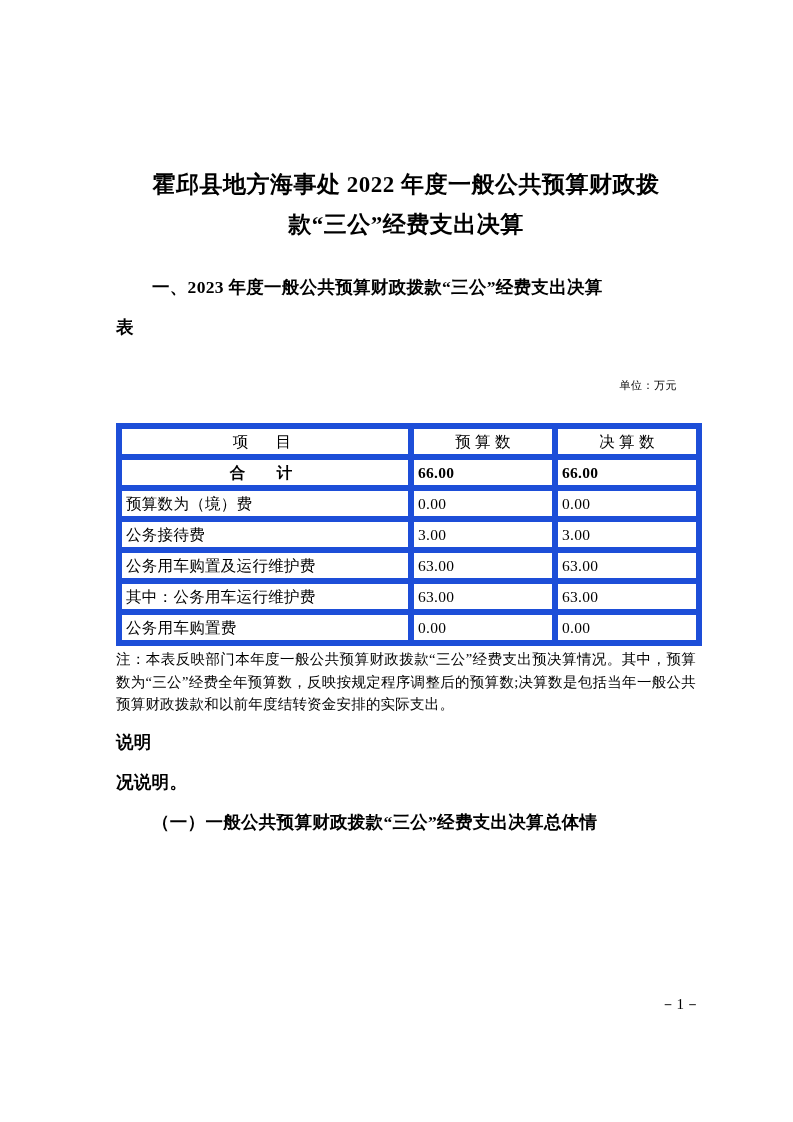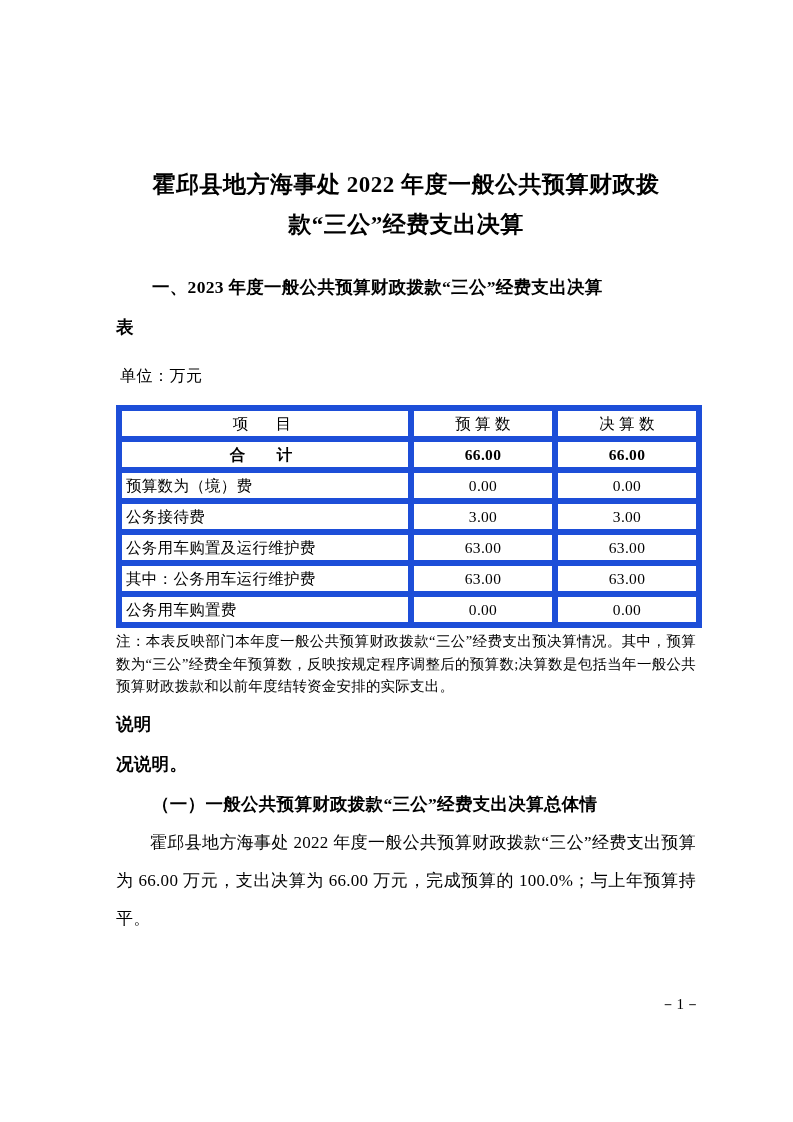--- a/index.html
+++ b/index.html
@@ -44,24 +44,24 @@
     font-weight: bold;
     line-height: 40px;
     margin: 0;
     text-indent: 36px;
     letter-spacing: 0.3px;
   }
   .section-head.cont {
     text-indent: 0;
   }
   .unit-line {
-    font-size: 16px;
-    text-align: left;
+    font-size: 11px;
+    text-align: right;
     line-height: 26px;
-    margin: 4px;
+    margin: 13px;
     padding-right: 6px;
     letter-spacing: 0.5px;
   }
   table.budget {
     border-collapse: collapse;
     width: 580px;
     margin: 0;
     table-layout: fixed;
   }
   table.budget td {
@@ -69,21 +69,21 @@
     font-size: 15.5px;
     height: 25px;
     line-height: 25px;
     padding: 0 4px;
     letter-spacing: 0.3px;
   }
   table.budget col.c1 { width: 292px; }
   table.budget col.c2 { width: 144px; }
   table.budget col.c3 { width: 144px; }
   td.num {
-    text-align: center;
+    text-align: left;
     font-family: "Liberation Serif", serif;
   }
   td.hdr {
     text-align: center;
     letter-spacing: 4px;
   }
   td.hdr.lbl {
     letter-spacing: 6px;
   }
   tr.total td {
@@ -184,18 +184,17 @@
 
     <div class="note">注：本表反映部门本年度一般公共预算财政拨款“三公”经费支出预决算情况。其中，预算数为“三公”经费全年预算数，反映按规定程序调整后的预算数;决算数是包括当年一般公共预算财政拨款和以前年度结转资金安排的实际支出。</div>
 
     <div style="height:6px"></div>
 
     <div class="section-head cont">说明</div>
 
     <div class="section-head cont">况说明。</div>
     <div class="section-head">（一）一般公共预算财政拨款“三公”经费支出决算总体情</div>
 
-    <div class="body-para">霍邱县地方海事处 2022 年度一般公共预算财政拨款“三公”经费支出预算为 66.00 万元，支出决算为 66.00 万元，完成预算的 100.0%；与上年预算持平。</div>
 
   </div>
 
   <div class="page-num">－1－</div>
 </div>
 
 </body></html>

